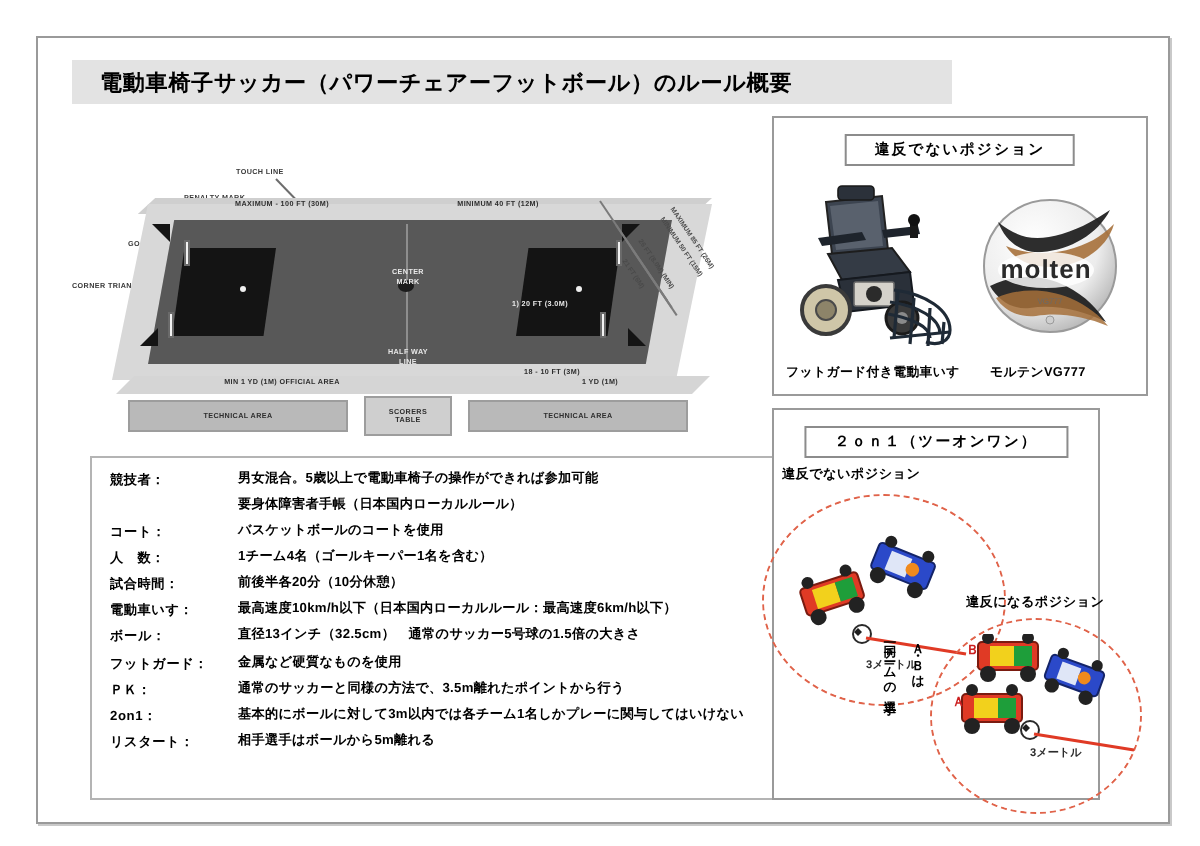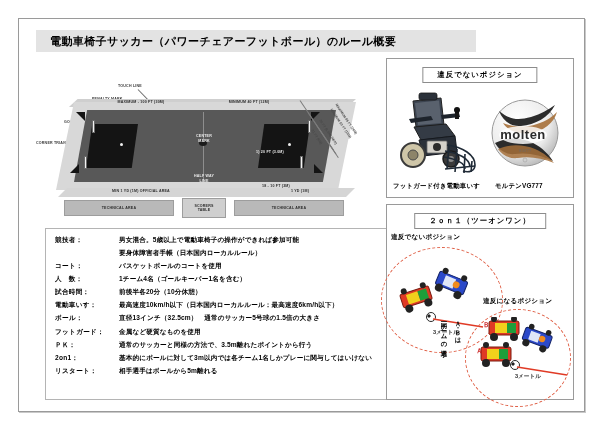--- a/index.html
+++ b/index.html
@@ -115,21 +115,21 @@
   .rule-row{display:flex;margin-bottom:4.2px;align-items:flex-start;}
   .rule-key{width:64px;flex:0 0 64px;font-size:6.6px;font-weight:bold;letter-spacing:.3px;}
   .rule-val{font-size:6.6px;font-weight:bold;letter-spacing:.15px;line-height:1.25;}
   .rule-row.cont .rule-key{visibility:hidden;}
 
   
   .panel{
     position:absolute;border:1px solid #9a9a9a;background:#fff;box-sizing:border-box;
   }
   .panel-top{left:386px;top:58px;width:188px;height:140px;}
-  .panel-bottom{left:386px;top:204px;width:188px;height:196px;}
+  .panel-bottom{left:386px;top:204px;width:164px;height:196px;}
   .panel-title{
     position:absolute;left:50%;transform:translateX(-50%);top:8px;
     border:1px solid #8c8c8c;background:#fff;padding:2px 14px;
     font-size:7.4px;font-weight:bold;letter-spacing:1px;white-space:nowrap;
   }
 
   
   .photo-chair{
     position:absolute;left:10px;top:30px;width:84px;height:86px;background:#ffffff;
   }

